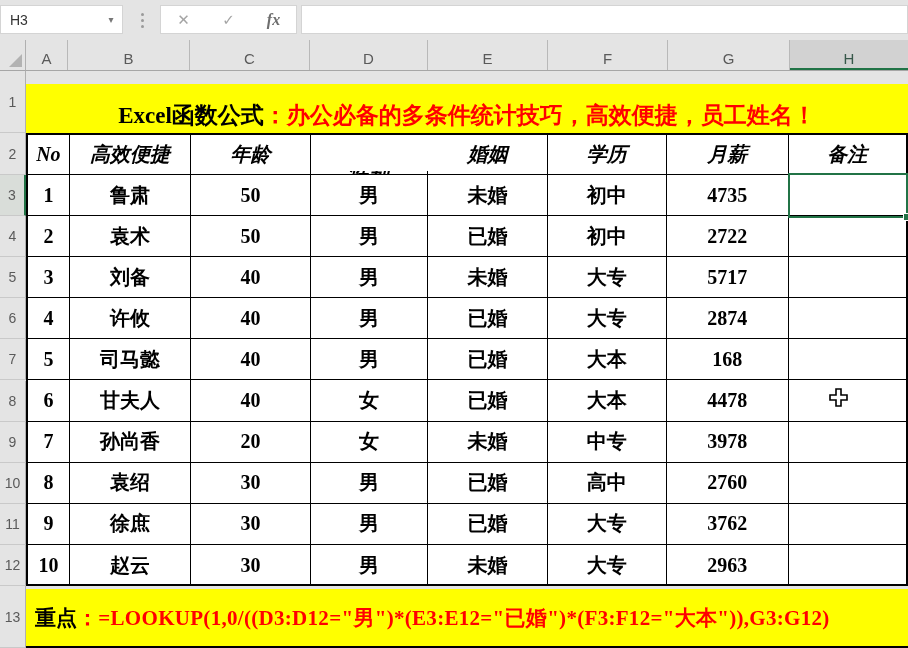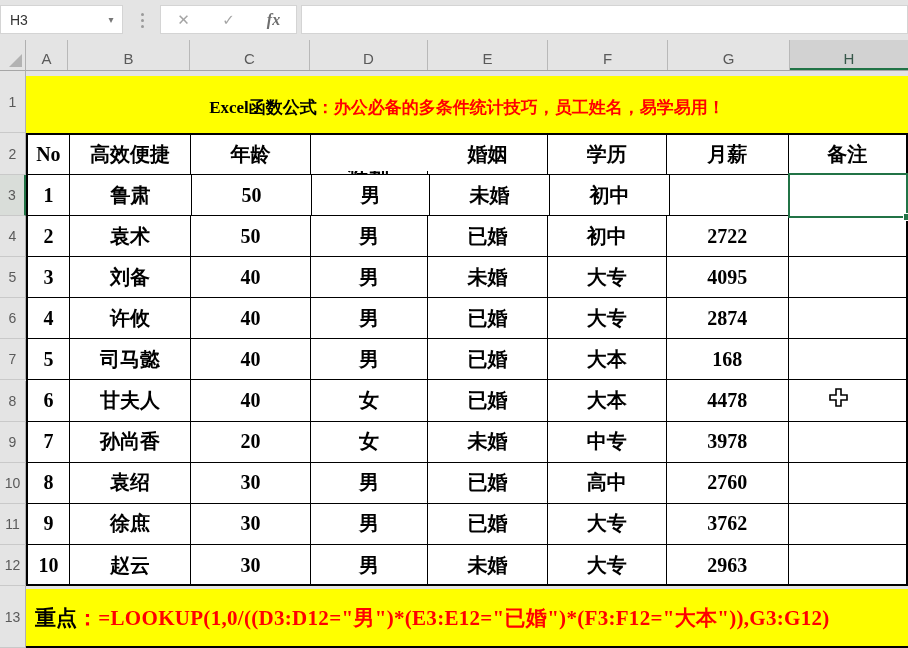--- a/index.html
+++ b/index.html
@@ -33,23 +33,23 @@
   .col-h { display:flex; align-items:flex-end; justify-content:center; font-size:15px; color:#5a5a5a;
            border-right:1px solid #b8b8b8; padding-bottom:3px; height:100%; }
   .col-h:last-child { border-right:none; }
   .col-h.sel { background:#d2d2d2; color:#37584a; border-bottom:2.5px solid #217346; padding-bottom:1px; }
   .row-h { position:absolute; left:0; width:26px; background:#e4e4e4; display:flex; align-items:center;
            justify-content:center; font-size:14px; color:#5a5a5a;
            border-right:1px solid #b0b0b0; border-bottom:1px solid #c9c9c9; }
   .row-h.sel { background:#d9ddd9; border-right:2.5px solid #217346; }
 
   
-  #banner-top { position:absolute; left:26px; top:76px; width:882px; height:62px; background:#ffff00;
+  #banner-top { position:absolute; left:26px; top:84px; width:882px; height:62px; background:#ffff00;
                 display:flex; align-items:center; justify-content:center;
-                font-family:"Liberation Serif","DejaVu Serif",serif; font-weight:bold; font-size:17px; }
+                font-family:"Liberation Serif","DejaVu Serif",serif; font-weight:bold; font-size:23px; }
   #banner-top .black { color:#000; }
   #banner-top .red { color:#ff0000; }
 
   #table { position:absolute; left:26px; top:133px; width:882px; height:453px; background:#fff;
            border:2px solid #000; font-family:"Liberation Serif","DejaVu Serif",serif; font-weight:bold; }
   .t-row { display:flex; width:100%; }
   .t-cell { display:flex; align-items:center; justify-content:center; font-size:20px; color:#000;
             border-right:1px solid #000; border-bottom:1px solid #000; overflow:hidden; }
   .t-row .t-cell:last-child { border-right:none; }
   .t-row:last-child .t-cell { border-bottom:none; }
@@ -116,61 +116,62 @@
       <div class="row-h" style="top: 380.5px; height: 41.1px;">8</div>
       <div class="row-h" style="top: 421.6px; height: 41.1px;">9</div>
       <div class="row-h" style="top: 462.7px; height: 41.1px;">10</div>
       <div class="row-h" style="top: 503.8px; height: 41.1px;">11</div>
       <div class="row-h" style="top: 544.9px; height: 41.1px;">12</div>
       <div class="row-h" style="top: 586px; height: 62px;">13</div>
     </div>
 
   <div id="banner-top">
     <span class="black">Excel函数公式</span>
-      <span class="red">：办公必备的多条件统计技巧，员工姓名，易学易用！</span>
+      <span class="red">：办公必备的多条件统计技巧，高效便捷，员工姓名！</span>
   </div>
 
   <div id="table">
-      <div class="t-row" style="height: 40px;">
+      <div class="t-row" style="height: 40px; font-style: italic;">
         <div class="t-cell" style="width: 42px;">No</div>
         <div class="t-cell" style="width: 122px;">高效便捷</div>
         <div class="t-cell" style="width: 120px;">年龄</div>
         <div class="t-cell" style="width: 118px; margin-top: 36px;">性别</div>
         <div class="t-cell" style="width: 120px;">婚姻</div>
         <div class="t-cell" style="width: 120px;">学历</div>
         <div class="t-cell" style="width: 122px;">月薪</div>
         <div class="t-cell" style="width: 118px;">备注</div>
       </div>
       <div class="t-row" style="height: 41.1px;">
         <div class="t-cell" style="width: 42px;">1</div>
         <div class="t-cell" style="width: 122px;">鲁肃</div>
         <div class="t-cell" style="width: 120px;">50</div>
         <div class="t-cell" style="width: 118px;">男</div>
         <div class="t-cell" style="width: 120px;">未婚</div>
         <div class="t-cell" style="width: 120px;">初中</div>
+        <div class="t-cell" style="width: 122px;">4735</div>
         <div class="t-cell" style="width: 118px;"></div>
       </div>
       <div class="t-row" style="height: 41.1px;">
         <div class="t-cell" style="width: 42px;">2</div>
         <div class="t-cell" style="width: 122px;">袁术</div>
         <div class="t-cell" style="width: 120px;">50</div>
         <div class="t-cell" style="width: 118px;">男</div>
         <div class="t-cell" style="width: 120px;">已婚</div>
         <div class="t-cell" style="width: 120px;">初中</div>
         <div class="t-cell" style="width: 122px;">2722</div>
         <div class="t-cell" style="width: 118px;"></div>
       </div>
       <div class="t-row" style="height: 41.1px;">
         <div class="t-cell" style="width: 42px;">3</div>
         <div class="t-cell" style="width: 122px;">刘备</div>
         <div class="t-cell" style="width: 120px;">40</div>
         <div class="t-cell" style="width: 118px;">男</div>
         <div class="t-cell" style="width: 120px;">未婚</div>
         <div class="t-cell" style="width: 120px;">大专</div>
-        <div class="t-cell" style="width: 122px;">4095</div>
+        <div class="t-cell" style="width: 122px;">5717</div>
         <div class="t-cell" style="width: 118px;"></div>
       </div>
       <div class="t-row" style="height: 41.1px;">
         <div class="t-cell" style="width: 42px;">4</div>
         <div class="t-cell" style="width: 122px;">许攸</div>
         <div class="t-cell" style="width: 120px;">40</div>
         <div class="t-cell" style="width: 118px;">男</div>
         <div class="t-cell" style="width: 120px;">已婚</div>
         <div class="t-cell" style="width: 120px;">大专</div>
         <div class="t-cell" style="width: 122px;">2874</div>

